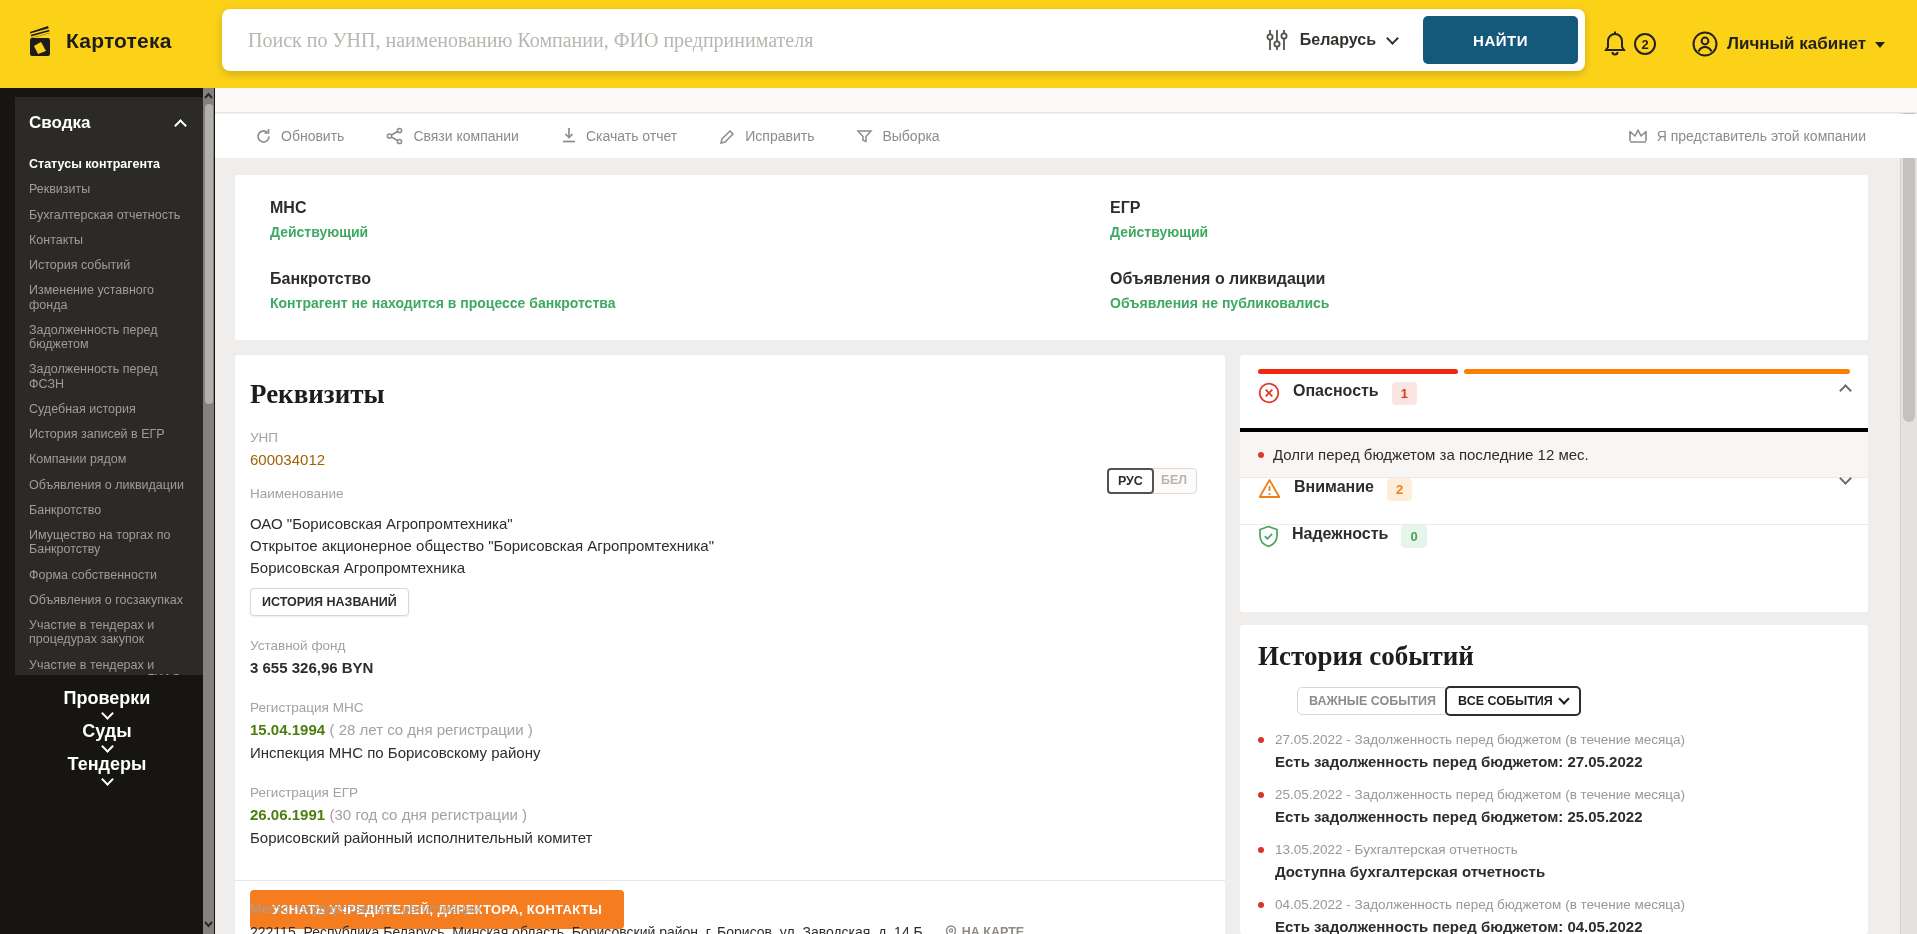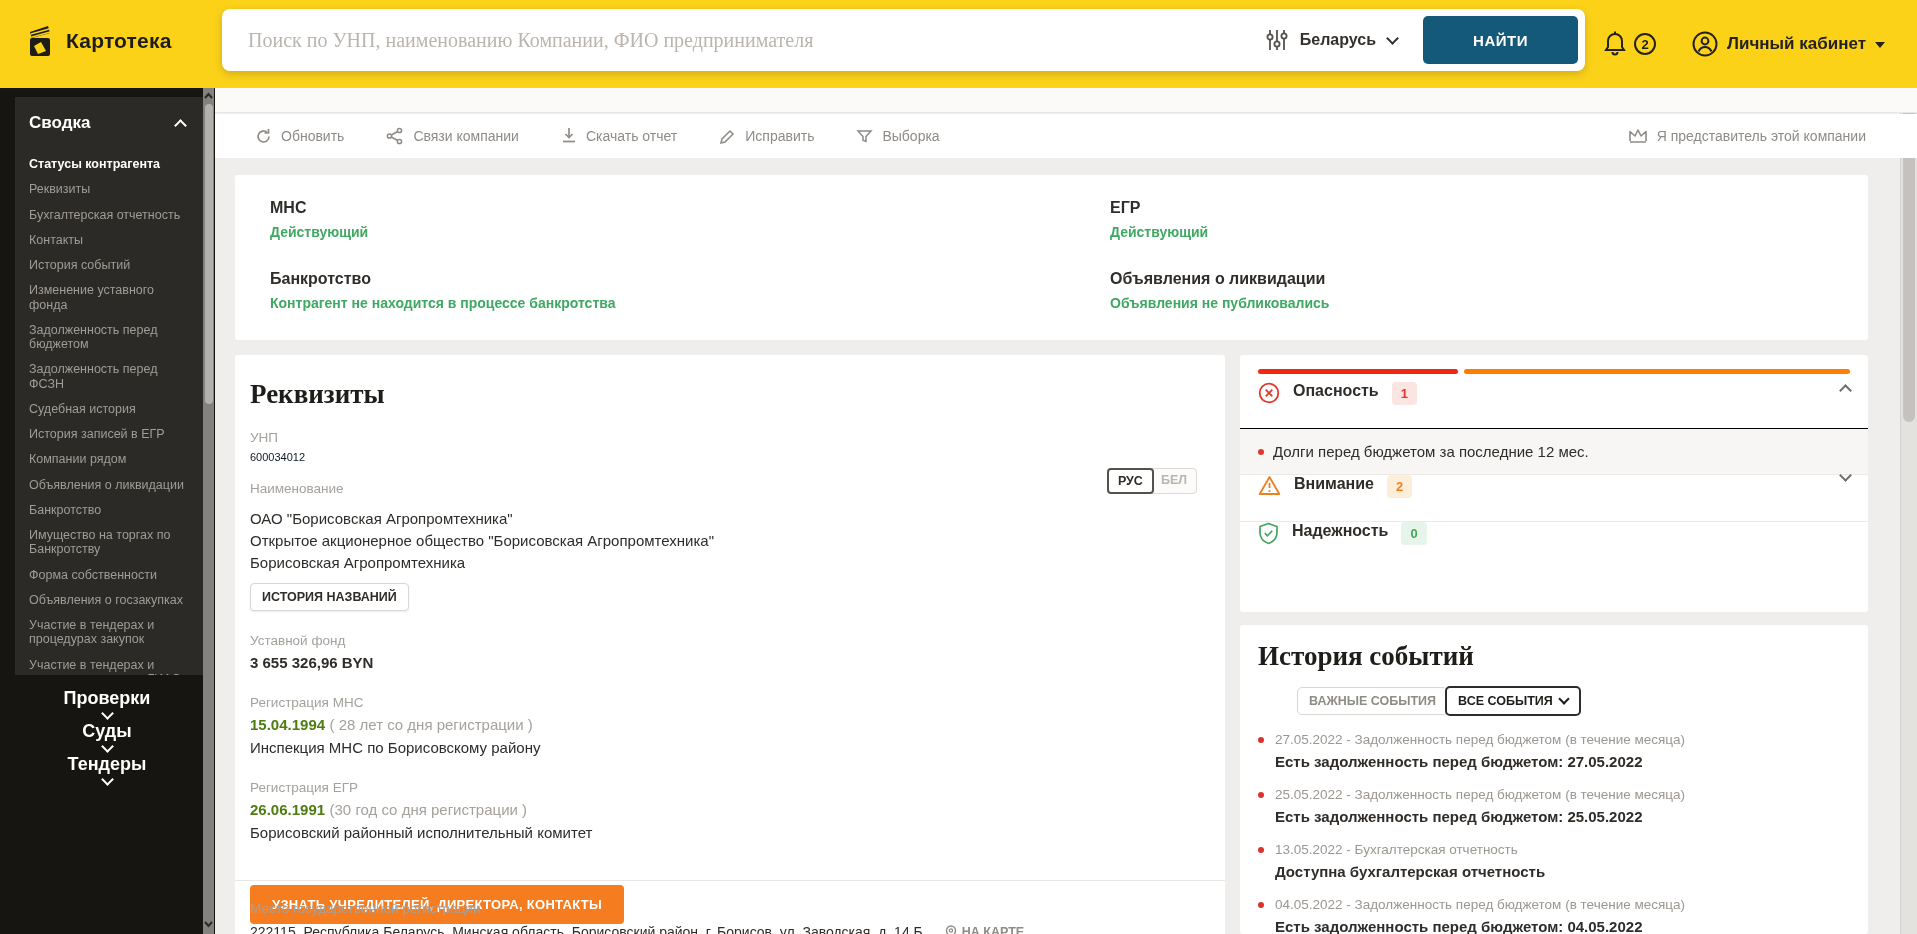--- a/index.html
+++ b/index.html
@@ -62,21 +62,21 @@
   .status-card { left:235px; top:175px; width:1633px; height:165px; padding:24px 0 0 35px; }
   .status-grid { display:grid; grid-template-columns:840px 1fr; grid-auto-rows:auto; }
   .status-block { margin-bottom:30px; }
   .status-title { font-size:16px; font-weight:bold; color:#2f2c29; margin-bottom:7px; }
   .status-value { font-size:14px; font-weight:bold; color:#3fa862; }
   
   .req-card { left:235px; top:355px; width:990px; height:600px; padding:24px 30px 0 15px; }
   .req-inner { padding-left:0; }
   .req-title { font-family:"Liberation Serif", serif; font-size:27px; font-weight:bold; color:#1f1d1a; margin:0 0 20px 0; }
   .field-label { font-size:13.5px; color:#a5a19c; margin-bottom:6px; }
-  .field-value { font-size:11px; color:#0f172a; }
+  .field-value { font-size:15px; color:#a16207; }
   .req-row { margin-bottom:18px; }
   .name-line { font-size:15px; color:#2f2c29; line-height:1.45; }
   .lang-toggle { position:absolute; right:28px; top:113px; display:flex; }
   .lang-btn { font-size:12.5px; font-weight:bold; padding:4px 9px; border-radius:4px; cursor:pointer; }
   .lang-btn.active { border:2px solid #55524e; color:#2f2c29; background:#fff; z-index:2; }
   .lang-btn.inactive { border:1px solid #dcdad7; color:#b9b5b0; background:#fcfbfa; margin-left:-3px; border-radius:0 4px 4px 0; }
   .chip-btn { display:inline-block; margin-top:10px; padding:6px 11px; border:1px solid #d9d7d4; border-radius:4px; background:#fff; box-shadow:0 1px 2px rgba(0,0,0,.08); font-size:12.5px; font-weight:bold; color:#2f2c29; cursor:pointer; font-family:"Liberation Sans", sans-serif; }
   .fund-value { font-size:15px; font-weight:bold; color:#2f2c29; }
   .reg-date { font-size:15px; font-weight:bold; color:#4d7c0f; }
   .reg-note { font-size:15px; font-weight:normal; color:#a5a19c; }
@@ -91,21 +91,21 @@
   .riskbar { display:flex; gap:6px; padding:0 18px; }
   .riskbar .seg { height:5px; border-radius:3px; }
   .risk-row { display:flex; align-items:flex-start; gap:13px; height:46px; padding:0 18px; border-top:1px solid #eceae7; margin-top:0; cursor:pointer; }
   .risk-row.first { border-top:none; margin-top:8px; }
   .risk-label { font-size:16px; font-weight:bold; color:#2f2c29; }
   .risk-count { font-size:13px; font-weight:bold; padding:4px 9px; border-radius:4px; }
   .risk-count.red { background:#fbe5e2; color:#e2372b; }
   .risk-count.orange { background:#fdeeda; color:#ef7f1b; }
   .risk-count.green { background:#e7f4e9; color:#47a45c; }
   .risk-chev { margin-left:auto; color:#6f6c68; }
-  .risk-body { background:#f7f6f4; border-top:1px solid #000000; border-bottom:1px solid #eceae7; padding:14px 18px; display:flex; align-items:center; gap:9px; }
+  .risk-body { background:#f7f6f4; border-top:4px solid #000000; border-bottom:1px solid #eceae7; padding:14px 18px; display:flex; align-items:center; gap:9px; }
   .risk-body .dot { width:6px; height:6px; border-radius:50%; background:#e2372b; flex:none; }
   .risk-body-text { font-size:15px; color:#2f2c29; }
   
   .events-card { left:1240px; top:625px; width:628px; height:309px; padding:16px 20px 0 18px; }
   .events-title { font-family:"Liberation Serif", serif; font-size:27px; font-weight:bold; color:#1f1d1a; margin-bottom:14px; }
   .events-tabs { display:flex; align-items:center; margin-bottom:16px;padding-left:39px; }
   .tab-btn { font-size:12.5px; font-weight:bold; padding:6px 11px; border-radius:5px; cursor:pointer; display:flex; align-items:center; gap:7px; font-family:"Liberation Sans", sans-serif; }
   .tab-btn.inactive { border:1px solid #d9d7d4; color:#8f8b86; background:#fff; }
   .tab-btn.active { border:2px solid #2f2c29; color:#1f1d1a; background:#fff; margin-left:-3px; z-index:2; }
   .event-item { position:relative; padding-left:17px; margin-bottom:17px; }

